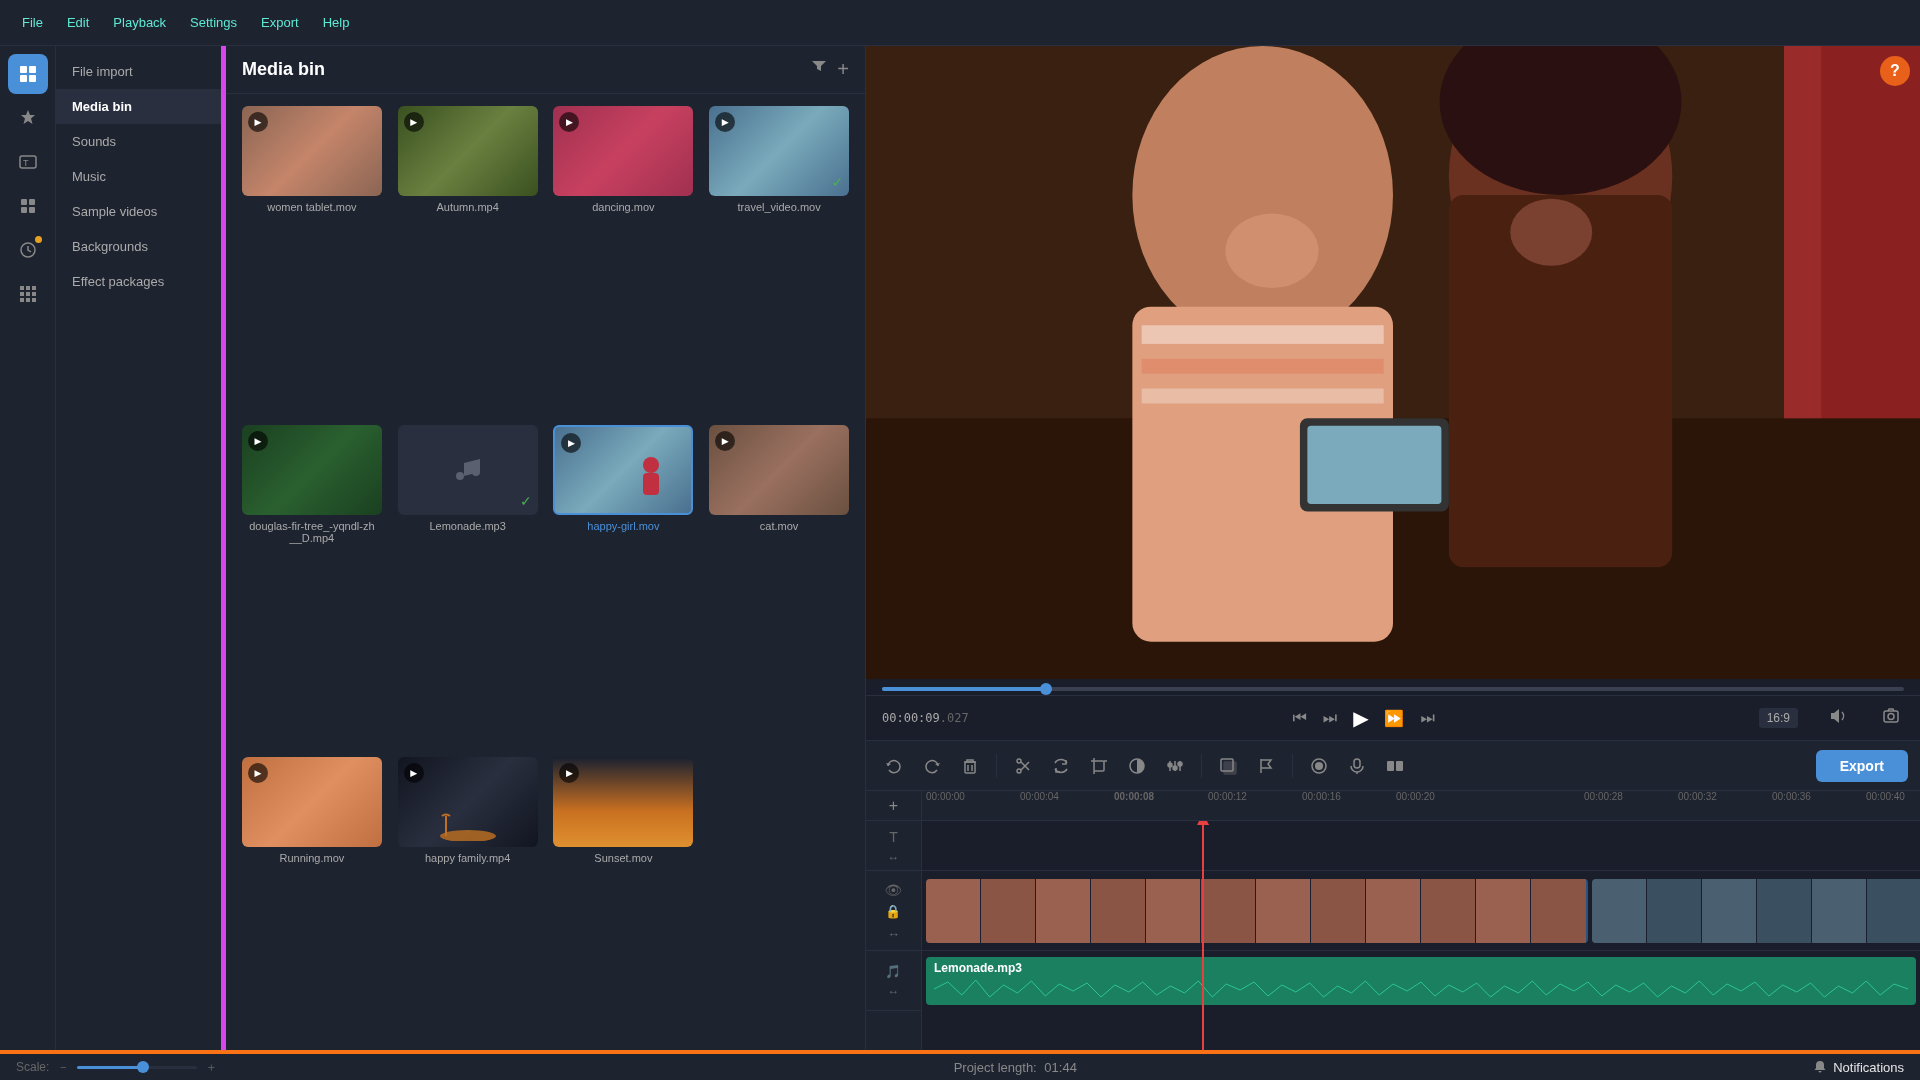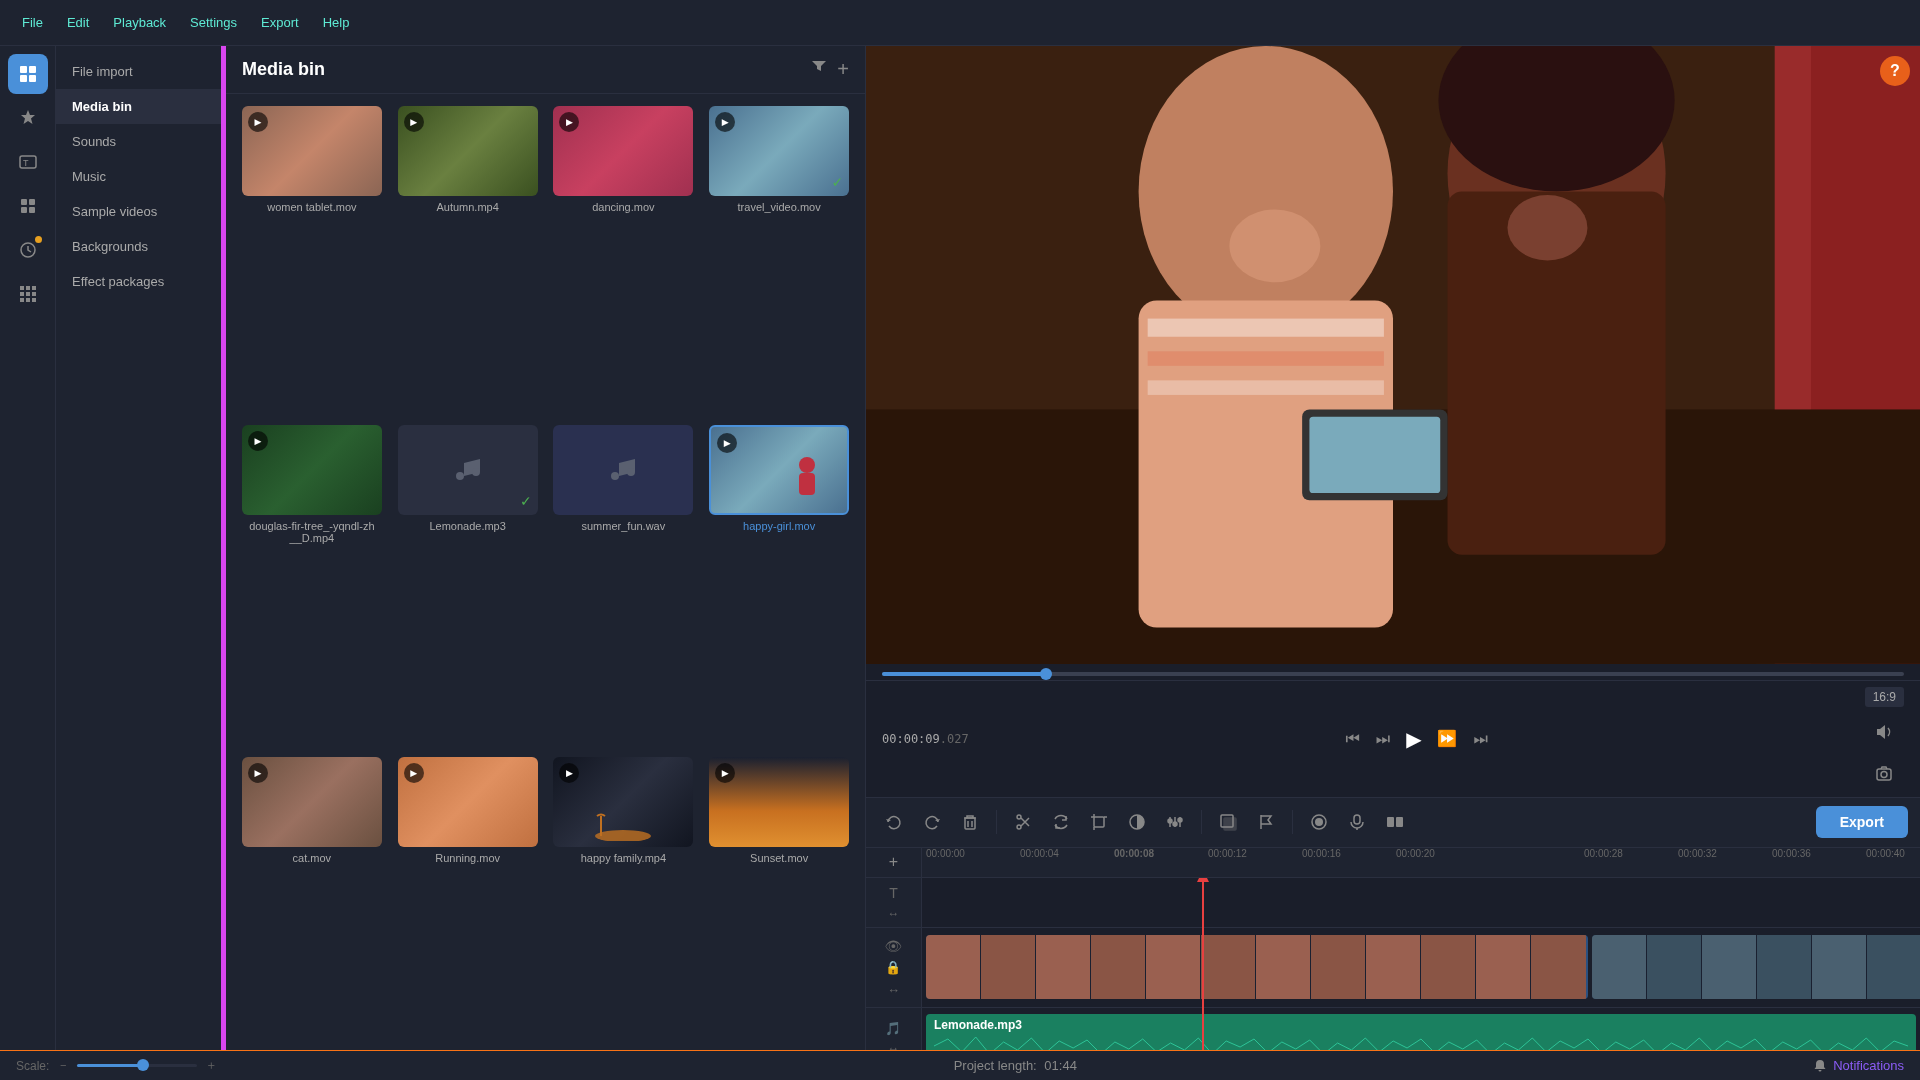--- a/index.html
+++ b/index.html
@@ -73,21 +73,21 @@
     .playhead { position: absolute; top: 0; bottom: 0; width: 2px; background: #e84040; z-index: 10; left: 280px; }
     .playhead::before { content: ''; position: absolute; top: -8px; left: -5px; width: 12px; height: 12px; background: #e84040; clip-path: polygon(50% 100%, 0% 0%, 100% 0%); transform: rotate(180deg); }
 
     
     .scale-bar { height: 30px; background: #1e2330; display: flex; align-items: center; padding: 0 16px; gap: 8px; border-top: 1px solid #2a2f3f; }
     .scale-label { font-size: 12px; color: #666; }
     .scale-slider { flex: 0 0 120px; height: 3px; background: #2a2f3f; border-radius: 2px; position: relative; cursor: pointer; }
     .scale-fill { height: 100%; background: #4a90d9; border-radius: 2px; width: 55%; }
     .scale-handle { position: absolute; top: -5px; left: 55%; width: 12px; height: 12px; background: #4a90d9; border-radius: 50%; transform: translateX(-50%); }
     .project-length { margin: 0 auto; font-size: 13px; color: #888; }
-    .notifications { font-size: 13px; color: #8b5cf6; display: flex; align-items: center; gap: 6px; cursor: pointer; }
+    .notifications { font-size: 13px; color: #e5e5e5; display: flex; align-items: center; gap: 6px; cursor: pointer; }
   </style>
 </head>
 <body>
 
 <div class="menubar">
   <div class="menubar-item">File</div>
   <div class="menubar-item">Edit</div>
   <div class="menubar-item">Playback</div>
   <div class="menubar-item">Settings</div>
   <div class="menubar-item">Export</div>
@@ -208,32 +208,20 @@
                 <path d="M12 25V12l16-4v13"></path>
                 <circle cx="8" cy="25" r="4"></circle>
                 <circle cx="24" cy="21" r="4"></circle>
               </svg>
           </div>
           <div class="check-icon">✓</div>
         </div>
         <div class="media-label">Lemonade.mp3</div>
       </div>
       <div class="media-item">
-        <div class="media-thumb" style="background: #2a3050;">
-          <div class="music-icon">
-            <svg width="32" height="32" viewBox="0 0 32 32" fill="#5a6070">
-                <path d="M12 25V12l16-4v13"></path>
-                <circle cx="8" cy="25" r="4"></circle>
-                <circle cx="24" cy="21" r="4"></circle>
-              </svg>
-          </div>
-        </div>
-        <div class="media-label">summer_fun.wav</div>
-      </div>
-      <div class="media-item">
         <div class="media-thumb selected" style="background: linear-gradient(135deg, #4a7090, #7aaabb, #4a7090);">
           <div class="play-icon">▶</div>
 
           <svg style="position:absolute;bottom:8px;right:20px" width="40" height="50" viewBox="0 0 40 50" fill="#c03040">
               <ellipse cx="20" cy="10" rx="8" ry="8"></ellipse>
               <rect x="12" y="18" width="16" height="22" rx="4"></rect>
             </svg>
         </div>
         <div class="media-label selected-label">happy-girl.mov</div>
       </div>
@@ -316,21 +304,21 @@
         <span class="time-display">
           <span>00:00:09</span><span style="color:#666">.027</span>
         </span>
         <div style="display:flex; gap:8px; align-items:center; margin-left:auto;">
           <span class="ctrl-btn">⏮</span>
           <span class="ctrl-btn">⏭</span>
           <span class="ctrl-btn play">▶</span>
           <span class="ctrl-btn">⏩</span>
           <span class="ctrl-btn">⏭</span>
         </div>
-        <div style="margin-left:auto; display:flex; align-items:center; gap:12px;flex-direction:column;">
+        <div style="margin-left:auto; display:flex; align-items:center; gap:27px;">
           <span class="aspect-btn">16:9</span>
           <span class="ctrl-btn">
             <svg width="18" height="18" viewBox="0 0 18 18" fill="#888">
                 <path d="M2 6h3l5-4v14L5 12H2z"></path>
                 <path d="M13 5a6 6 0 0 1 0 8" stroke="#888" stroke-width="1.5" fill="none"></path>
               </svg>
           </span>
           <span class="ctrl-btn">
             <svg width="18" height="18" viewBox="0 0 18 18" fill="none" stroke="#888" stroke-width="1.5">
                 <rect x="2" y="4" width="14" height="11" rx="2"></rect>
@@ -547,21 +535,21 @@
         </div>
 
         <div style="height:8px; background:#1a1e2a; padding:0 56px; display:flex; align-items:center;">
           <div style="flex:1; height:6px; background:#2a2f3f; border-radius:3px; position:relative; cursor:pointer;">
             <div style="position:absolute; left:0; width:40%; height:100%; background:#4a5060; border-radius:3px;"></div>
           </div>
         </div>
 
       </div>
 
-      <div class="scale-bar" style="position:absolute; bottom:0; left:0; right:0; height:30px; background:#1e2330; border-top:1px solid #f97316; z-index:10;">
+      <div class="scale-bar" style="position:absolute; bottom:0; left:0; right:0; height:30px; background:#1e2330; border-top:4px solid #f97316; z-index:10;">
         <span class="scale-label">Scale:</span>
         <span style="color:#666; cursor:pointer; font-size:12px;">－</span>
         <div class="scale-slider">
           <div class="scale-fill"></div>
           <div class="scale-handle"></div>
         </div>
         <span style="color:#666; cursor:pointer; font-size:12px;">＋</span>
         <div class="project-length">
           <span>Project length:</span>
           <span style="margin-left:4px;">01:44</span>

